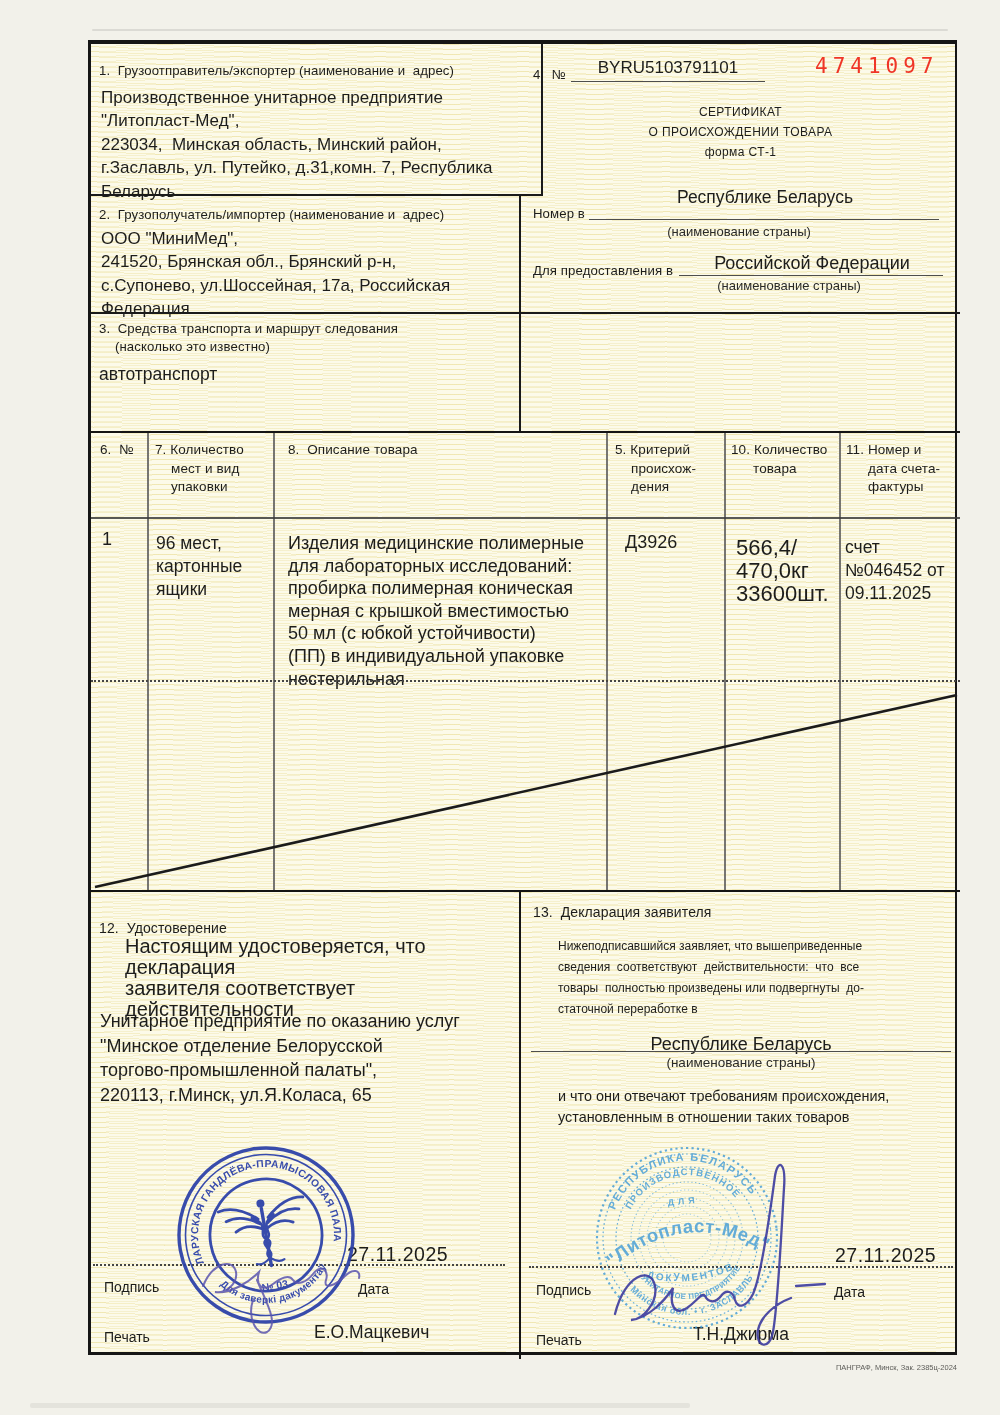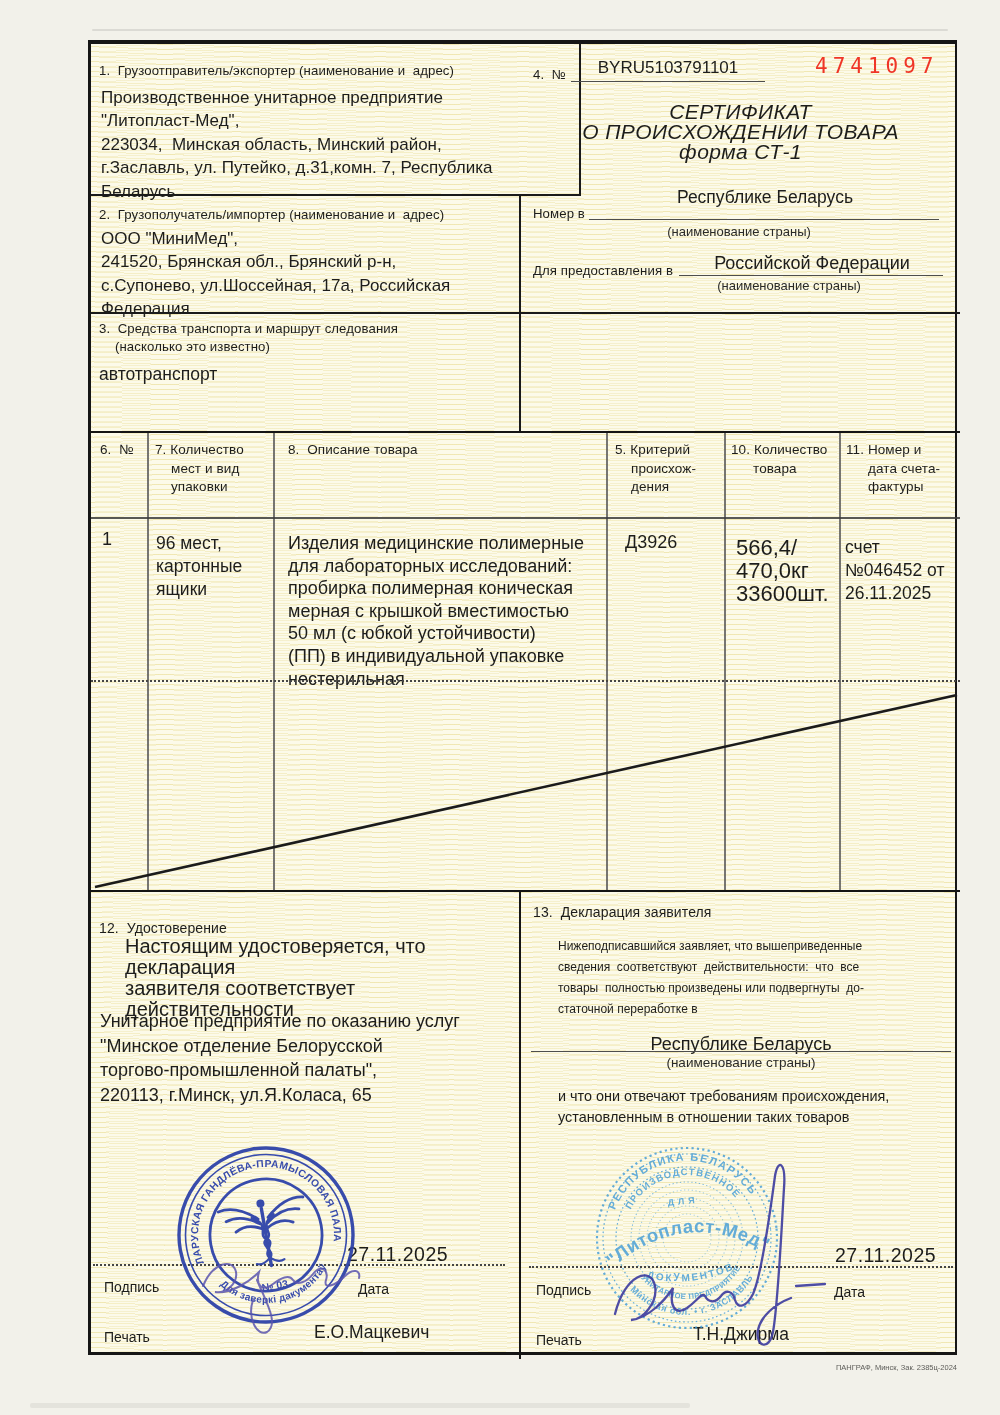--- a/index.html
+++ b/index.html
@@ -26,21 +26,21 @@
 </style>
 </head>
 <body>
 
 <div class="screen">
   <div class="artifact" style="left:92px;top:29px;width:856px;height:2px;opacity:.5;"></div>
   <div class="artifact" style="left:30px;top:1403px;width:660px;height:5px;opacity:.3;"></div>
 
   <div class="doc">
 
-    <div class="b" style="left:0;top:0;width:490px;height:152px;border-right:2px solid #1a1a1a;border-bottom:2px solid #1a1a1a;">
+    <div class="b" style="left:0;top:0;width:452px;height:152px;border-right:2px solid #1a1a1a;border-bottom:2px solid #1a1a1a;">
       <div class="b lbl" style="left:8px;top:18px;width:416px;">1.  Грузоотправитель/экспортер (наименование и  адрес)</div>
       <div class="b val" style="left:10px;top:42px;width:470px;">Производственное унитарное предприятие
 "Литопласт-Мед",
 223034,  Минская область, Минский район,
 г.Заславль, ул. Путейко, д.31,комн. 7, Республика
 Беларусь</div>
     </div>
 
     <div class="b" style="left:0;top:152px;width:430px;height:118px;border-right:2px solid #1a1a1a;border-bottom:2px solid #1a1a1a;">
       <div class="b lbl" style="left:8px;top:10px;width:416px;">2.  Грузополучатель/импортер (наименование и  адрес)</div>
@@ -53,21 +53,21 @@
     <div class="b" style="left:0;top:270px;width:430px;height:117px;border-right:2px solid #1a1a1a;">
       <div class="b lbl" style="left:8px;top:6px;width:400px;">3.  Средства транспорта и маршрут следования</div>
       <div class="b lbl" style="left:24px;top:24px;width:300px;">(насколько это известно)</div>
       <div class="b" style="left:8px;top:50px;font-size:17.5px;">автотранспорт</div>
     </div>
 
     <div class="b" style="left:430px;top:0;width:439px;height:270px;border-bottom:2px solid #1a1a1a;">
       <div class="b lbl" style="left:12px;top:22px;">4.  №</div>
       <div class="b uline" style="left:50px;top:14px;width:194px;text-align:center;font-size:17px;padding-bottom:3px;">BYRU5103791101</div>
       <div class="b" style="left:294px;top:10px;width:136px;font-family:'DejaVu Sans Mono',monospace;font-size:21px;letter-spacing:5px;color:#ef3527;">4741097</div>
-      <div class="b" style="left:0;top:58px;width:439px;text-align:center;font-size:21px;font-weight:500;letter-spacing:.4px;line-height:20px;font-style:italic;">
+      <div class="b" style="left:0;top:58px;width:439px;text-align:center;font-size:12px;font-weight:500;letter-spacing:.4px;line-height:20px;">
         <div>СЕРТИФИКАТ</div>
         <div>О ПРОИСХОЖДЕНИИ ТОВАРА</div>
         <div>форма СТ-1</div>
       </div>
       <div class="b lbl" style="left:12px;top:161px;">Номер в</div>
       <div class="b" style="left:70px;top:143px;width:348px;text-align:center;font-size:17.5px;">Республике Беларусь</div>
       <div class="b uline" style="left:68px;top:158px;width:350px;height:18px;"></div>
       <div class="b hint" style="left:68px;top:180px;width:300px;text-align:center;">(наименование страны)</div>
       <div class="b lbl" style="left:12px;top:218px;">Для предоставления в</div>
       <div class="b" style="left:160px;top:209px;width:262px;text-align:center;font-size:18px;">Российской Федерации</div>
@@ -108,21 +108,21 @@
 мерная с крышкой вместимостью
 50 мл (с юбкой устойчивости)
 (ПП) в индивидуальной упаковке
 нестерильная</div>
       <div class="b pre" style="left:534px;top:99px;font-size:18px;">Д3926</div>
       <div class="b pre" style="left:645px;top:103px;font-size:22px;line-height:23px;">566,4/
 470,0кг
 33600шт.</div>
       <div class="b pre" style="left:754px;top:103px;font-size:17.5px;line-height:23px;">счет
 №046452 от
-26.11.2025</div>
+09.11.2025</div>
 
       <div class="b dots" style="left:0;top:247px;width:869px;height:3px;"></div>
       <svg class="b" style="left:0;top:249px;" width="869" height="210" viewBox="0 0 869 210">
         <line x1="4" y1="205" x2="866" y2="13" stroke="#1b1b1b" stroke-width="2.6"></line>
       </svg>
     </div>
 
     <div class="b" style="left:0;top:848px;width:430px;height:467px;border-right:2px solid #151515;">
       <div class="b lbl" style="left:8px;top:12px;font-size:14px;margin-top:16px;">12.  Удостоверение</div>
       <div class="b pre" style="left:34px;top:44px;font-size:20px;line-height:21px;">Настоящим удостоверяется, что декларация

